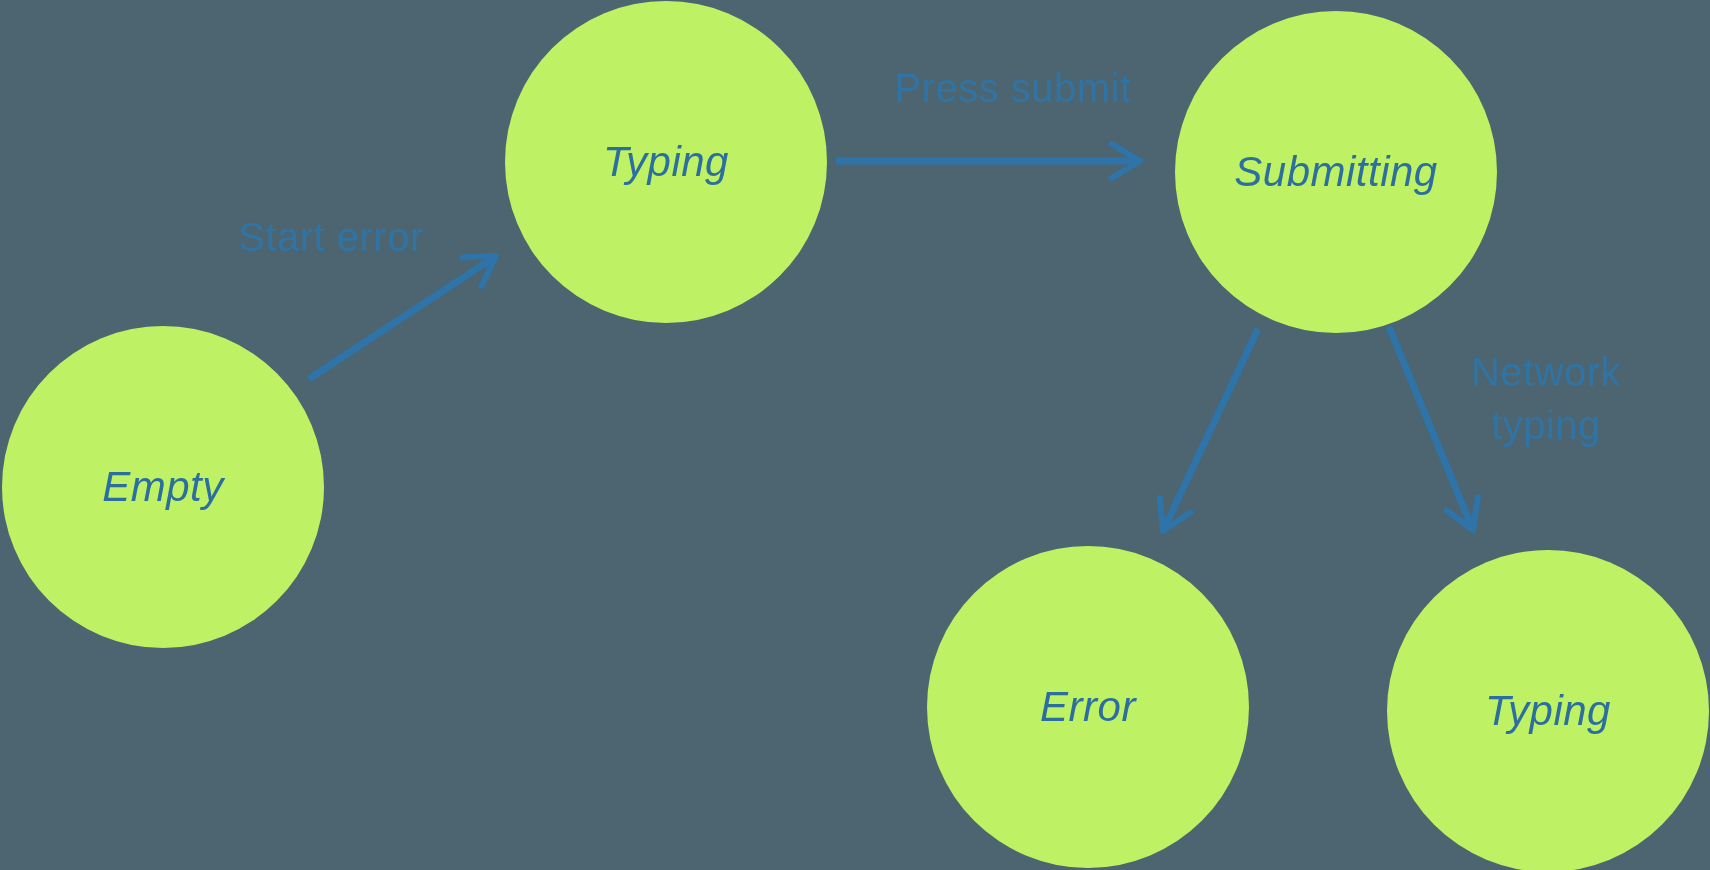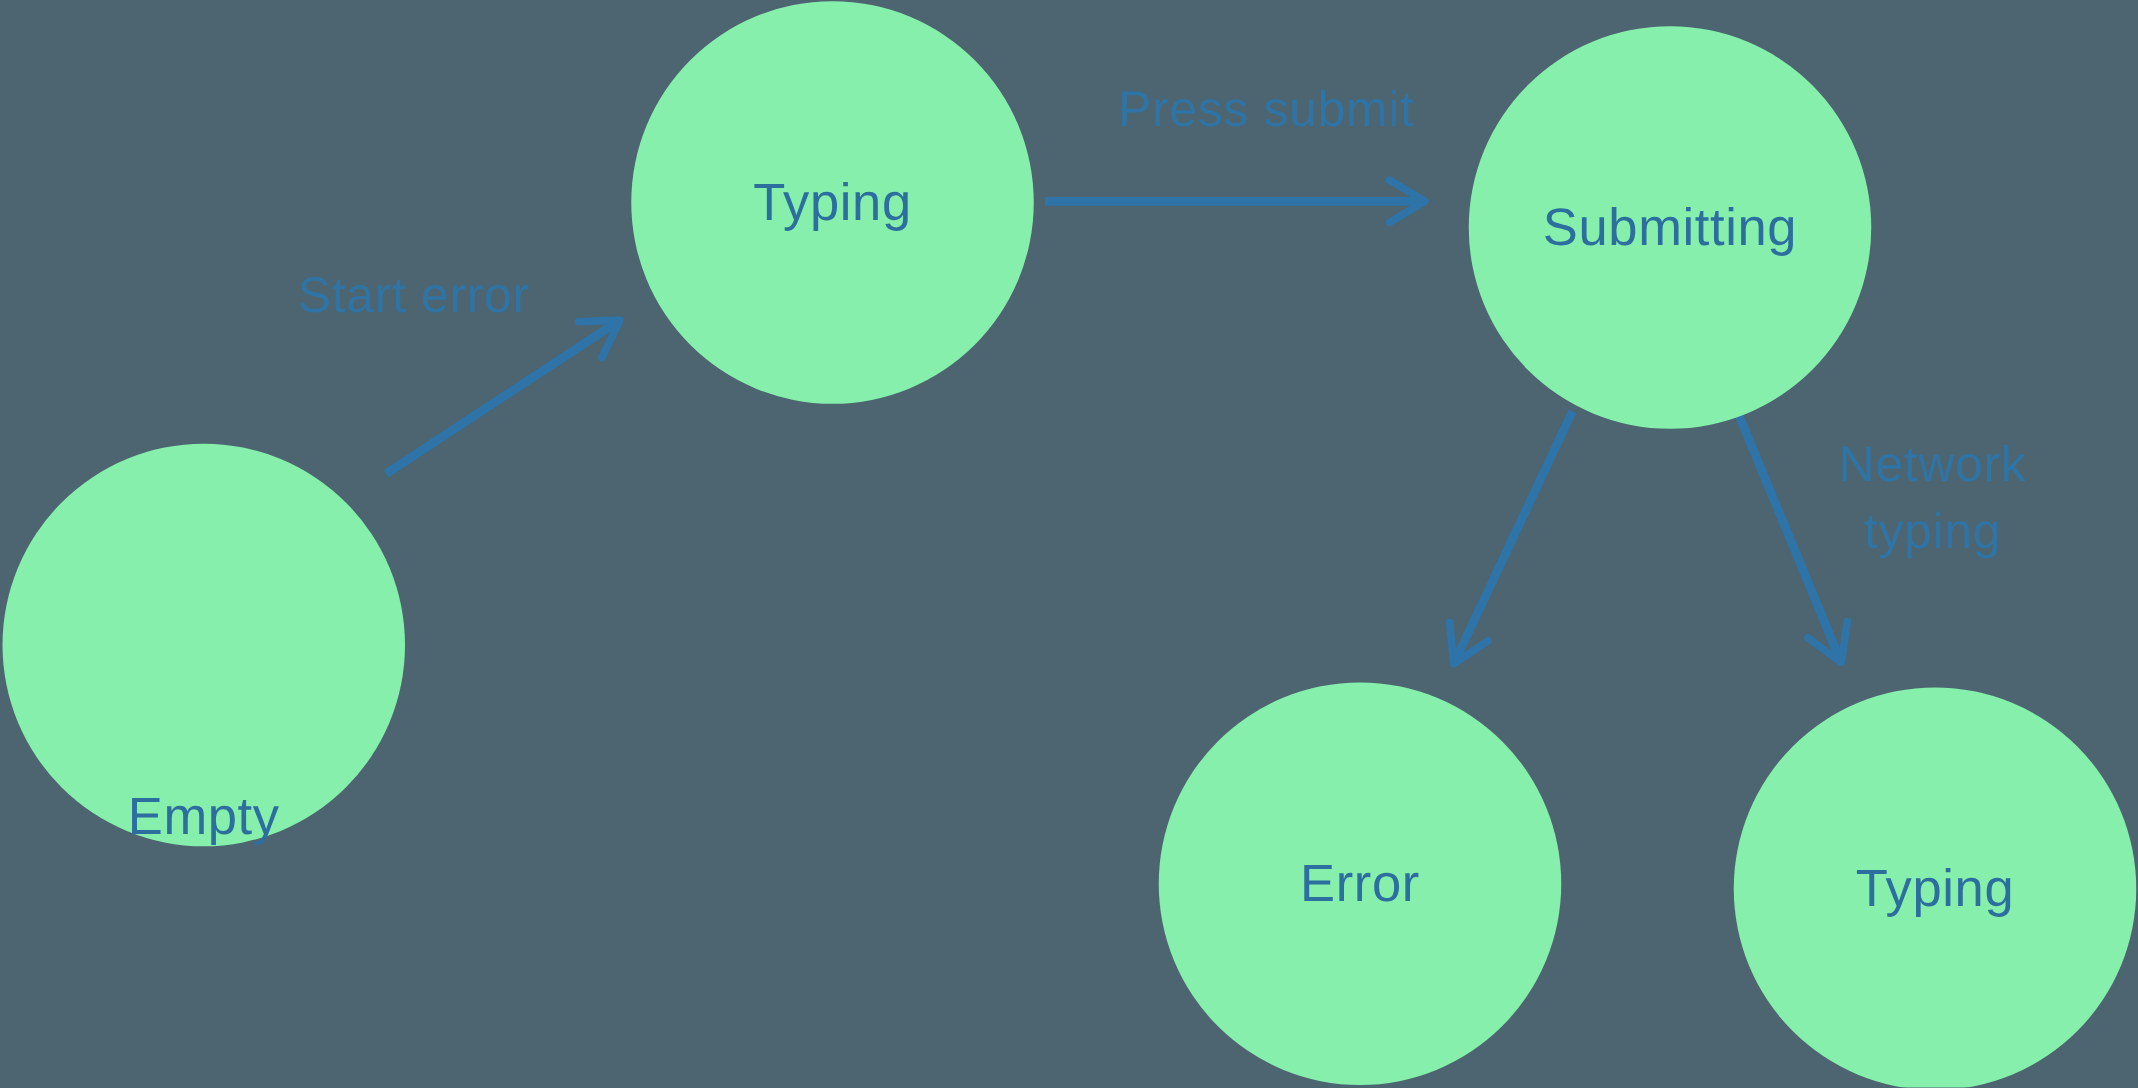--- a/index.html
+++ b/index.html
@@ -18,24 +18,25 @@
     width: 1710px;
     height: 870px;
     background: #4C6570;
     overflow: hidden;
   }
   .node {
     position: absolute;
     width: 322px;
     height: 322px;
     border-radius: 50%;
-    background: #86efac;
+    background: #bef264;
     display: flex;
     align-items: center;
     justify-content: center;
+    font-style: italic;
   }
   .node-label {
     color: #2C6F9F;
     font-size: 42px;
     font-weight: 500;
     letter-spacing: 0.5px;
     white-space: nowrap;
   }
   .edge-label {
     position: absolute;
@@ -77,29 +78,29 @@
       <marker id="chevron" viewBox="0 0 12 12" refX="10" refY="6" markerWidth="6.5" markerHeight="6.5" orient="auto-start-reverse">
         <path d="M2.5,1.5 L10,6 L2.5,10.5" fill="none" stroke="#2E74A8" stroke-width="1.6" stroke-linecap="round" stroke-linejoin="round"></path>
       </marker>
     </defs>
     <line x1="309" y1="379" x2="496" y2="256" marker-end="url(#chevron)"></line>
     <line x1="836" y1="161" x2="1140" y2="161" marker-end="url(#chevron)"></line>
     <line x1="1258" y1="329" x2="1163" y2="531" marker-end="url(#chevron)"></line>
     <line x1="1389" y1="327" x2="1473" y2="530" marker-end="url(#chevron)"></line>
   </svg>
 
-  <div class="node" style="left:2px; top:355px;align-items:flex-end;">
+  <div class="node" style="left:2px; top:326px;">
     <span class="node-label">Empty</span>
   </div>
 
   <div class="node" style="left:505px; top:1px;">
     <span class="node-label">Typing</span>
   </div>
 
-  <div class="node" style="left:1175px; top:21px;">
+  <div class="node" style="left:1175px; top:11px;">
     <span class="node-label">Submitting</span>
   </div>
 
   <div class="node" style="left:927px; top:546px;">
     <span class="node-label">Error</span>
   </div>
 
   <div class="node" style="left:1387px; top:550px;">
     <span class="node-label">Typing</span>
   </div>

